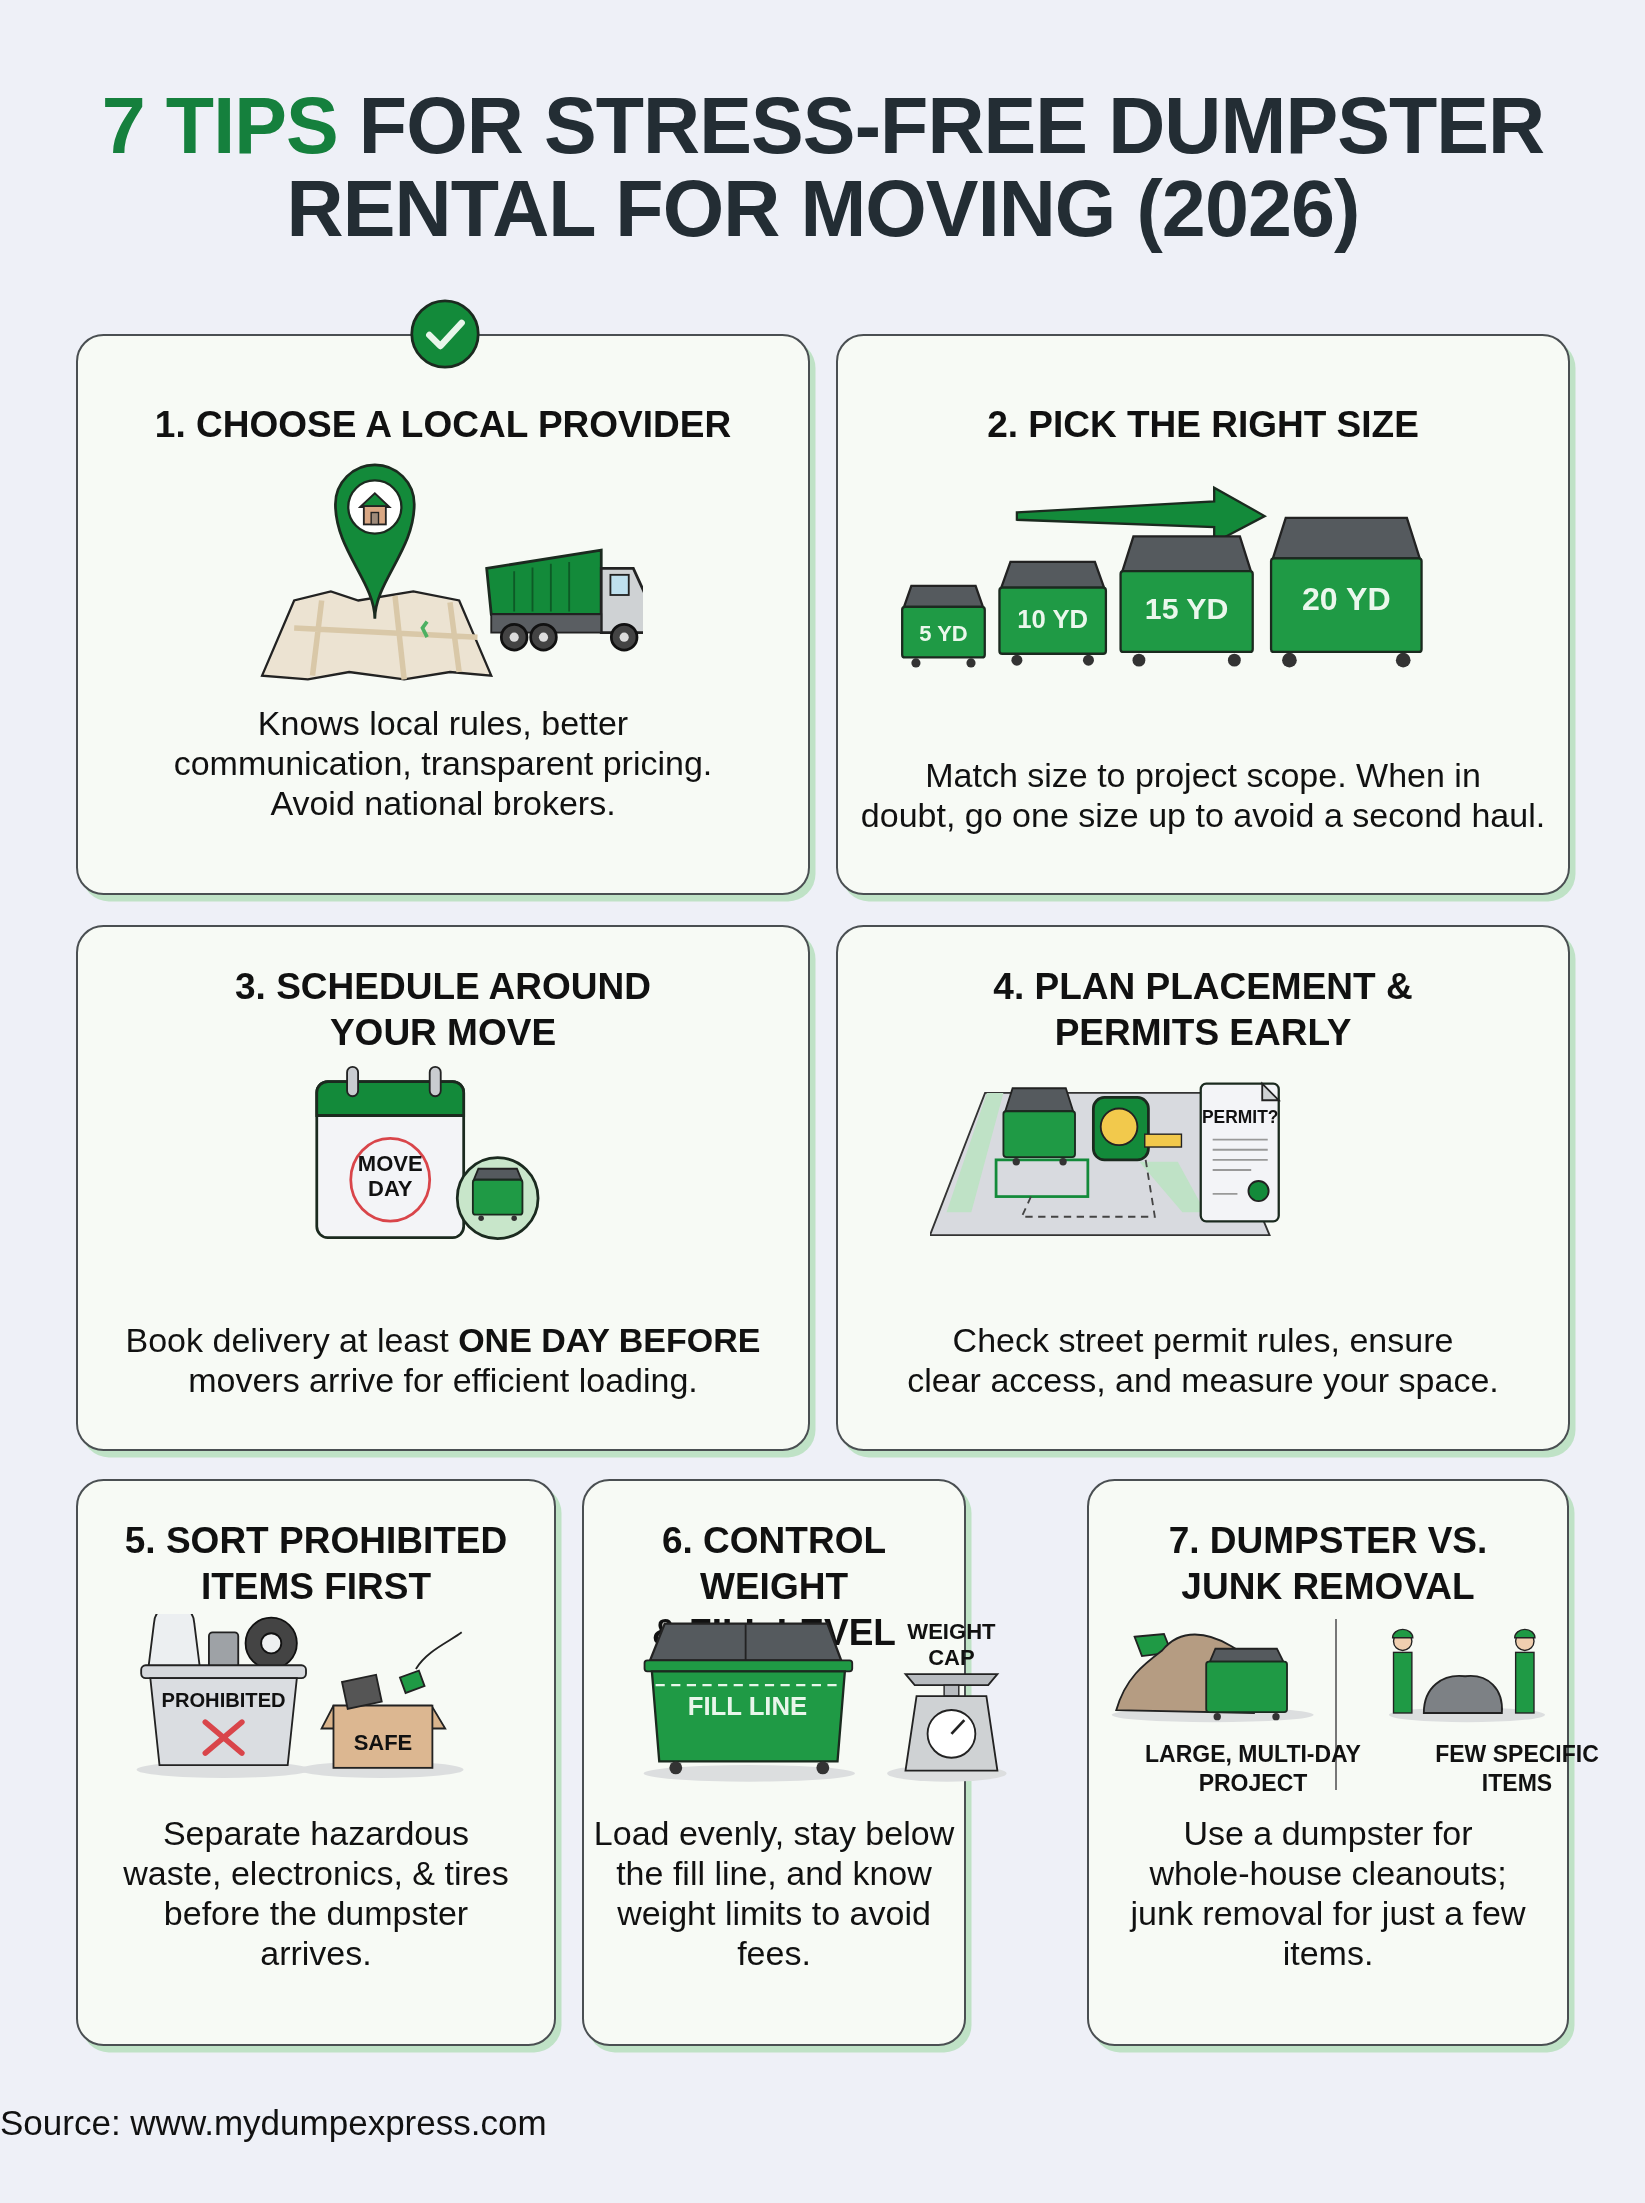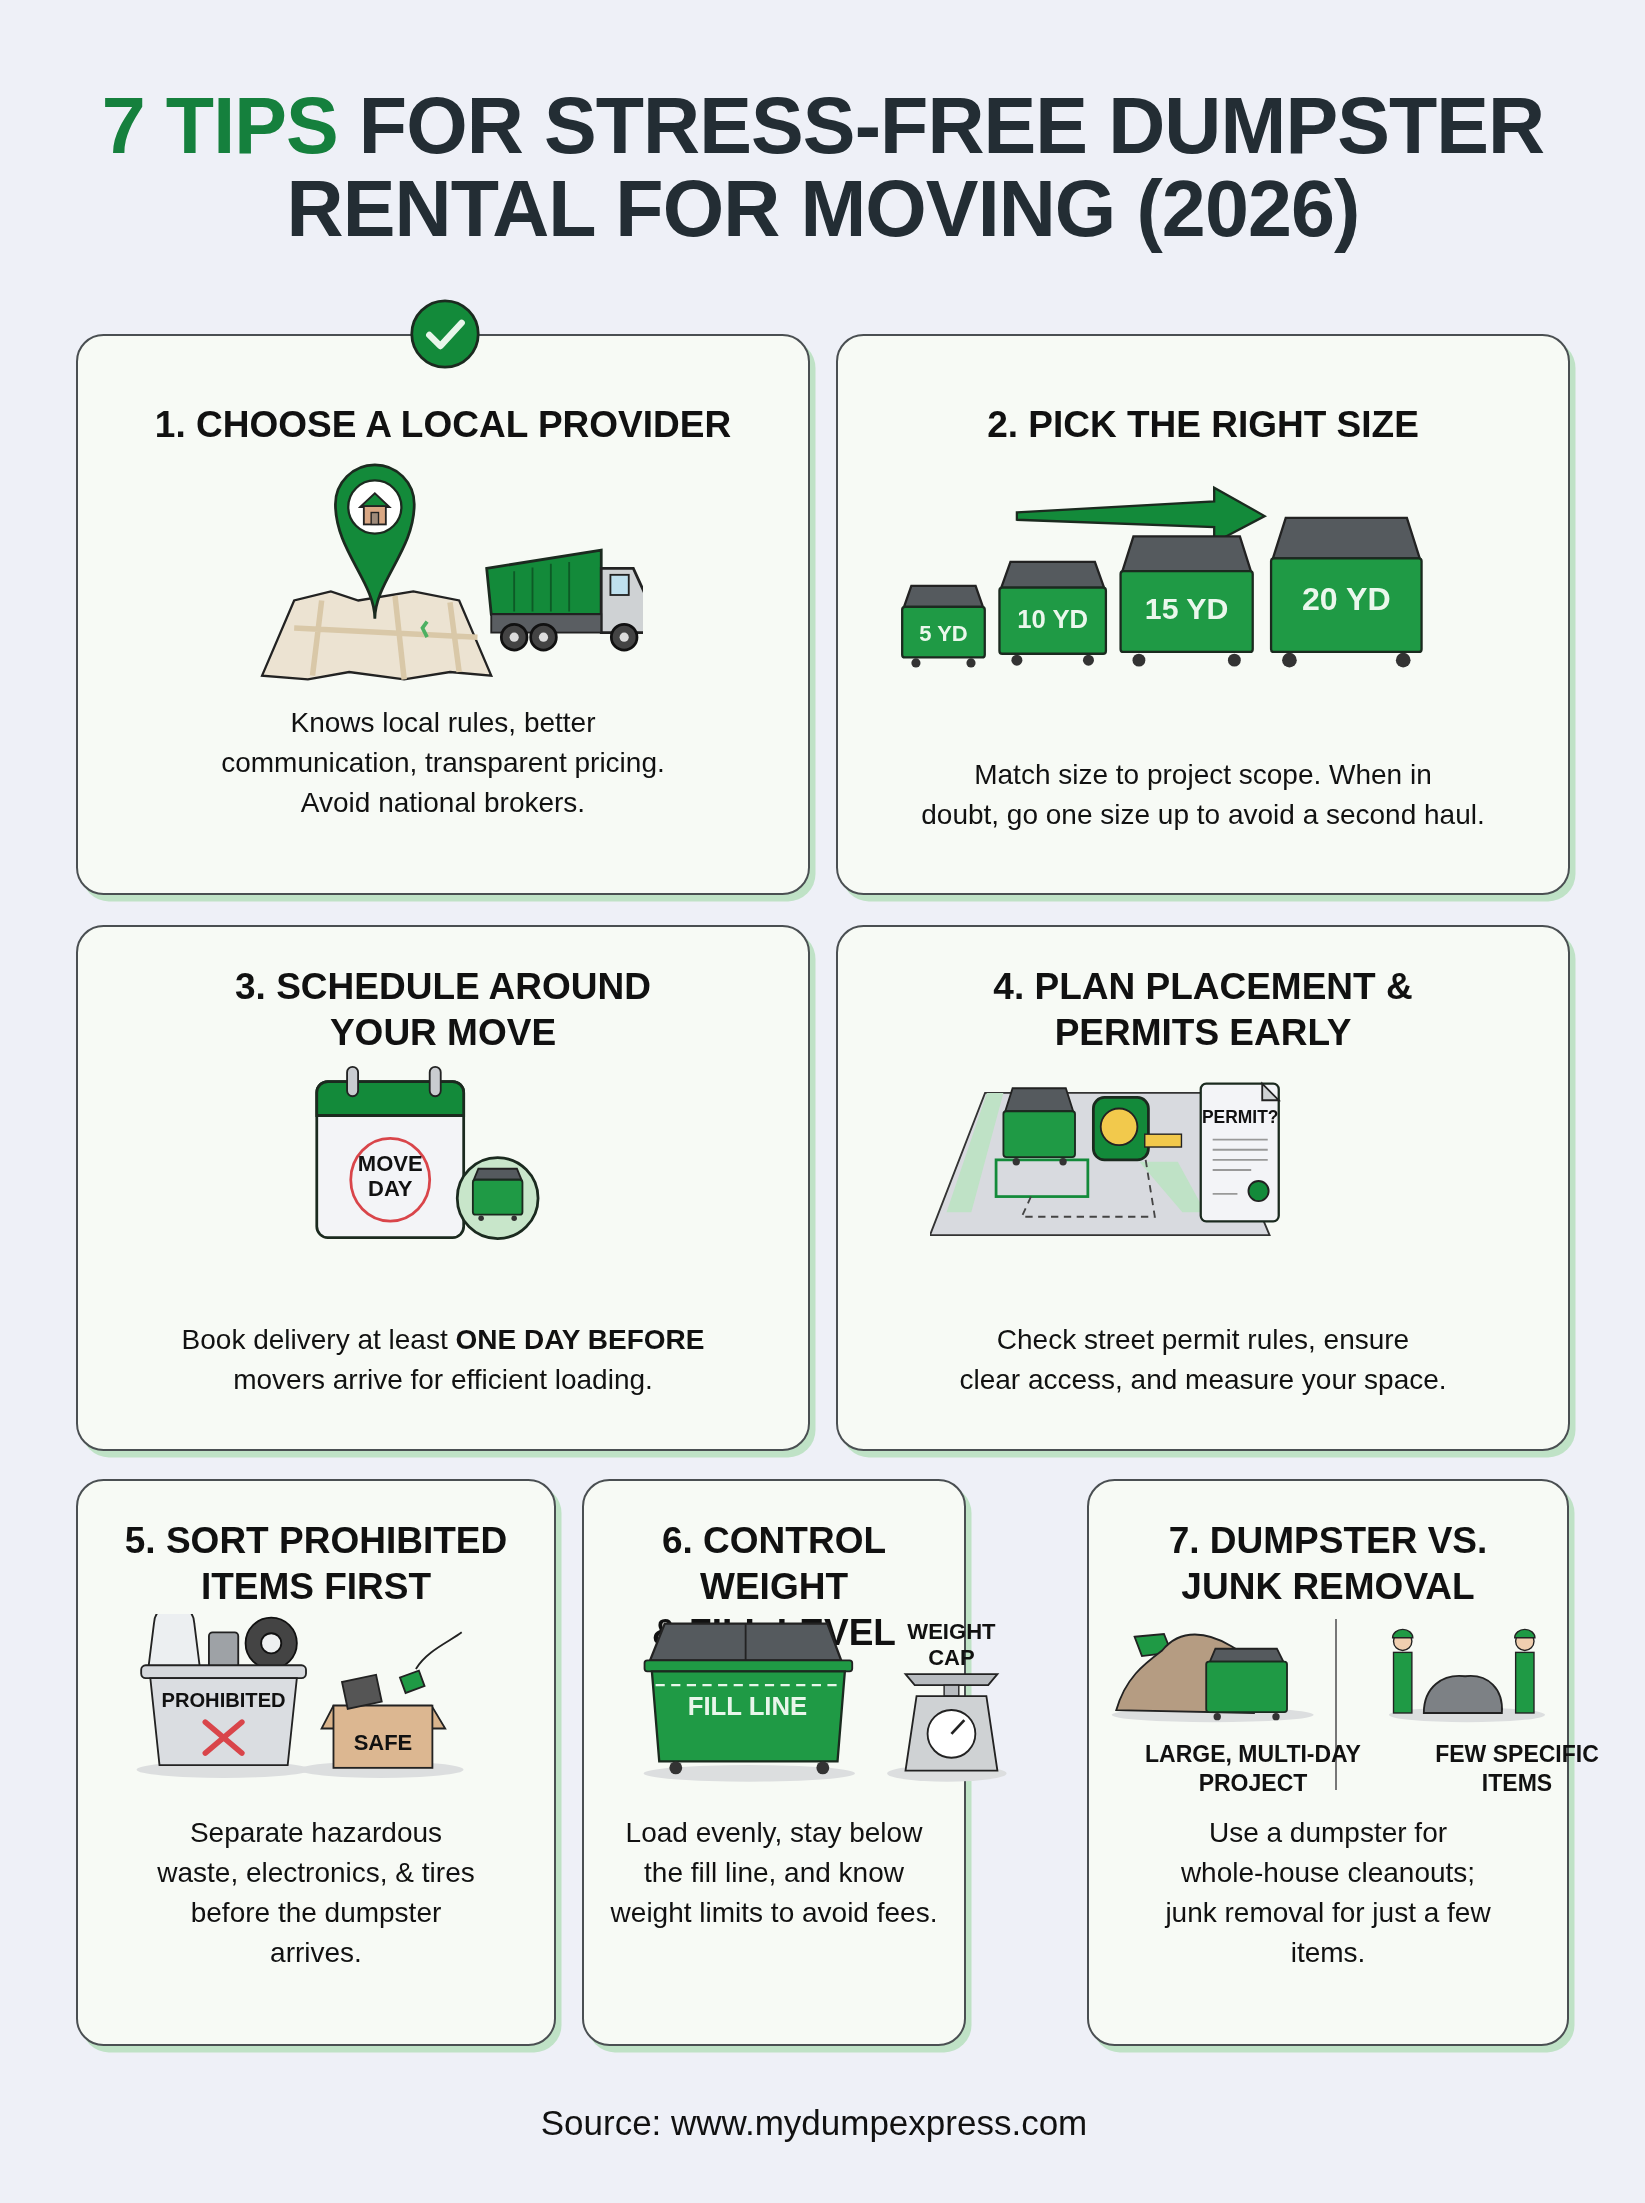--- a/index.html
+++ b/index.html
@@ -21,27 +21,27 @@
     position: absolute; background: #f7faf5;
     border: 2.8px solid #4a4f52; border-radius: 27.5px;
     box-shadow: 5.5px 6.4px 0 0 #bfe2c6;
   }
   .card-title {
     position: absolute; left: 0; width: 100%; text-align: center;
     font-weight: 700; font-size: 37px; line-height: 46px; color: #111;
   }
   .card-body {
     position: absolute; left: 0; width: 100%; text-align: center;
-    font-size: 28px; line-height: 40px; color: #111;
+    font-size: 34px; line-height: 40px; color: #111;
   }
   .card-body b { font-weight: 700; }
   .illus { position: absolute; }
   .check-badge { position: absolute; left: 409px; top: 298px; width: 72px; height: 72px; z-index: 5; }
   .footer {
-    position: absolute; left: 0; top: 2103px; width: 1628px; text-align: center;
+    position: absolute; left: 0; top: 2103px; width: 1628px; text-align: left;
     font-size: 35px; color: #111;
   }
   .sublabel { position: absolute; text-align: center; font-weight: 700; font-size: 23px; line-height: 29px; margin-left: 41px; }
   svg text { font-family: "Liberation Sans", "DejaVu Sans", sans-serif; font-weight: 700; }
 </style>
 </head>
 <body>
 
 <div class="title">
   <div><span class="accent">7 TIPS</span><span> FOR STRESS-FREE DUMPSTER</span></div>

